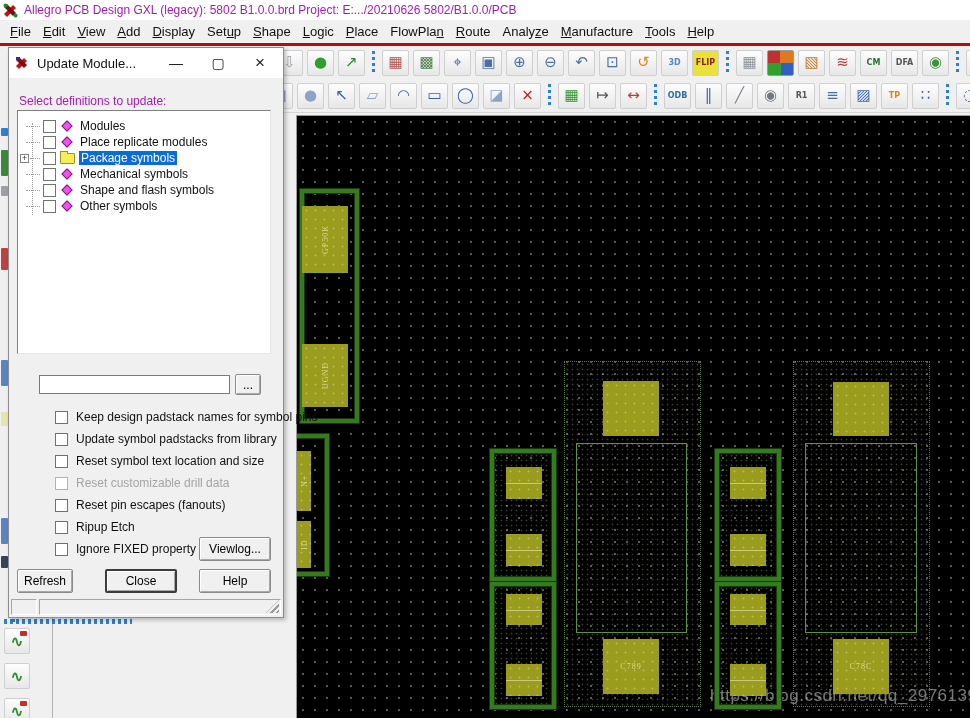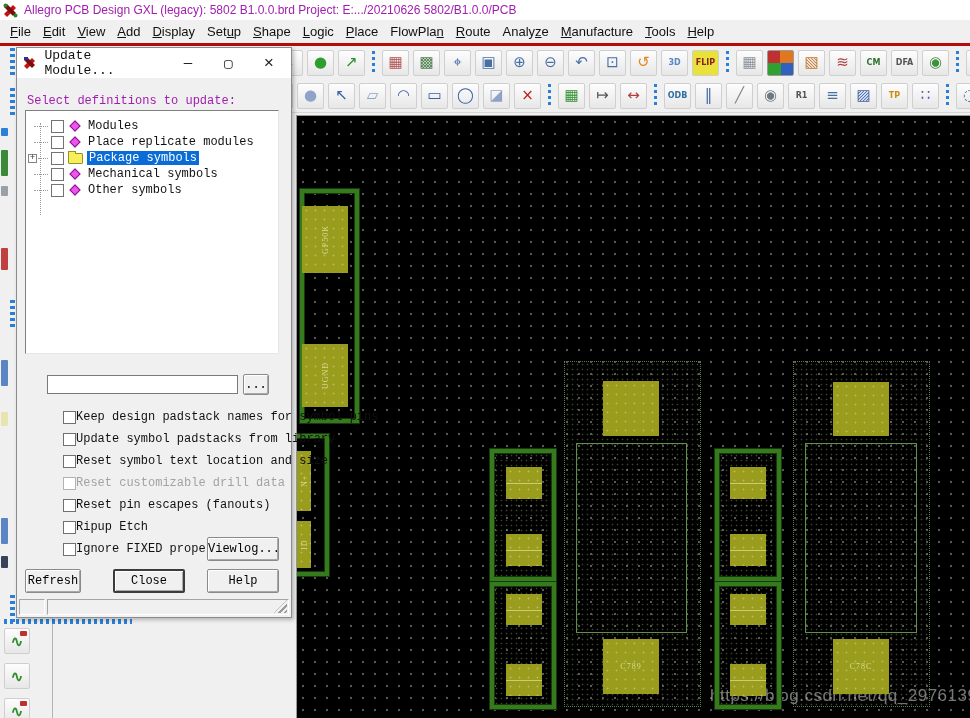--- a/index.html
+++ b/index.html
@@ -56,22 +56,22 @@
          background-image:radial-gradient(rgba(215,218,140,.55) 0.7px, transparent 1.2px); background-size:9px 9px; }
   .pad-line { position:absolute; left:0; right:0; top:50%; height:1px; background:#c9cc74; }
   .pad-label { position:absolute; left:0; top:0; right:0; bottom:0; display:flex; align-items:center;
                justify-content:center; color:#d8da92; font-size:8px; letter-spacing:1px;
                font-family:Liberation Serif, serif; }
   .pad-label.vert { writing-mode:vertical-rl; transform:rotate(180deg); margin:auto; }
   #watermark { position:absolute; left:413px; top:570px; font-size:17px; color:rgba(205,205,205,.58);
                white-space:nowrap; letter-spacing:0.5px; }
 
   
-  #dialog { position:absolute; left:16px; top:47px; width:276px; height:571px; background:#f0f0f0;
-            border:1px solid #8c8c8c; box-shadow:2px 2px 4px rgba(0,0,0,.25); z-index:10; font-size:12px;font-family:Liberation Mono, monospace; }
+  #dialog { position:absolute; left:8px; top:47px; width:276px; height:571px; background:#f0f0f0;
+            border:1px solid #8c8c8c; box-shadow:2px 2px 4px rgba(0,0,0,.25); z-index:10; font-size:12px; }
   .dlg-title { height:30px; background:#fff; display:flex; align-items:center; gap:8px; padding:0 6px; }
   .dlg-title .t { font-size:13px; }
   .dlg-ctl { width:34px; text-align:center; font-size:14px; color:#222; cursor:default; }
   .dlg-ctl.min { margin-left:auto; }
   .dlg-label { position:absolute; left:10px; color:#a21caf; }
   #treebox { position:absolute; left:8px; top:62px; width:254px; height:244px; background:#fff;
              border:1px solid #7f7f7f; border-right-color:#e6e6e6; border-bottom-color:#e6e6e6;
              padding-top:7px; overflow:hidden; }
   .trunk-v { position:absolute; left:14px; top:12px; height:92px; border-left:1px dotted #9a9a9a; }
   .trow { display:flex; align-items:center; height:16px; padding-left:8px; gap:3px; position:relative; }
@@ -88,21 +88,21 @@
   .ticon.folder::before { content:""; position:absolute; left:-1px; top:-3px; width:6px; height:2px;
                           background:#f6ef58; border:1px solid #97902b; border-bottom:none; }
   .tlabel { padding:0 2px; white-space:nowrap; }
   .tlabel.selected { background:#0a6cd6; color:#fff; }
   #file-input { position:absolute; left:30px; top:327px; width:191px; height:19px; background:#fff;
                 border:1px solid #7a7a7a; font-size:12px; padding:0 3px; font-family:inherit; }
   .btn3d { background:#f0f0f0; border:1px solid #8a8a8a; border-radius:2px; font-size:12px;
            font-family:inherit; box-shadow:inset 1px 1px 0 #fff, inset -1px -1px 0 #a9a9a9; cursor:default; }
   #browse-btn { position:absolute; left:226px; top:326px; width:26px; height:21px; }
   #chk-list { position:absolute; left:14px; top:358px; }
-  .chk-row { display:flex; align-items:center; height:22px; white-space:nowrap;padding-left:32px; }
+  .chk-row { display:flex; align-items:center; gap:8px; height:22px; white-space:nowrap;padding-left:32px; }
   .chk-box { flex:none; width:13px; height:13px; background:#fff; border:1px solid #707070; }
   .chk-row.disabled { color:#a3a3a3; }
   .chk-row.disabled .chk-box { border-color:#b3b3b3; }
   #viewlog-btn { position:absolute; left:190px; top:489px; width:72px; height:24px; }
   #refresh-btn { position:absolute; left:8px;  top:521px; width:56px; height:24px; }
   #close-btn   { position:absolute; left:96px; top:521px; width:72px; height:24px;
                  border:2px solid #3c3c3c; }
   #help-btn    { position:absolute; left:190px; top:521px; width:72px; height:24px; }
   .dlg-status { position:absolute; left:2px; right:2px; bottom:2px; height:16px; display:flex; gap:2px; }
   .status-spacer { width:26px; border:1px solid #a5a5a5; border-bottom-color:#fff; border-right-color:#fff; }
@@ -328,20 +328,28 @@
         <span class="tchk"></span>
         <span class="ticon diamond"></span>
         <span class="tlabel">Mechanical symbols</span>
       </div>
       <div class="trow">
         <span class="slot">
           <i class="trunk"></i>
         </span>
         <span class="tchk"></span>
         <span class="ticon diamond"></span>
+        <span class="tlabel">Shape and flash symbols</span>
+      </div>
+      <div class="trow">
+        <span class="slot">
+          <i class="trunk"></i>
+        </span>
+        <span class="tchk"></span>
+        <span class="ticon diamond"></span>
         <span class="tlabel">Other symbols</span>
       </div>
     </div>
 
   <input id="file-input" type="text" value="" style="">
   <button id="browse-btn" class="btn3d">...</button>
 
   <div id="chk-list">
       <div class="chk-row">
         <span class="chk-box"></span>

